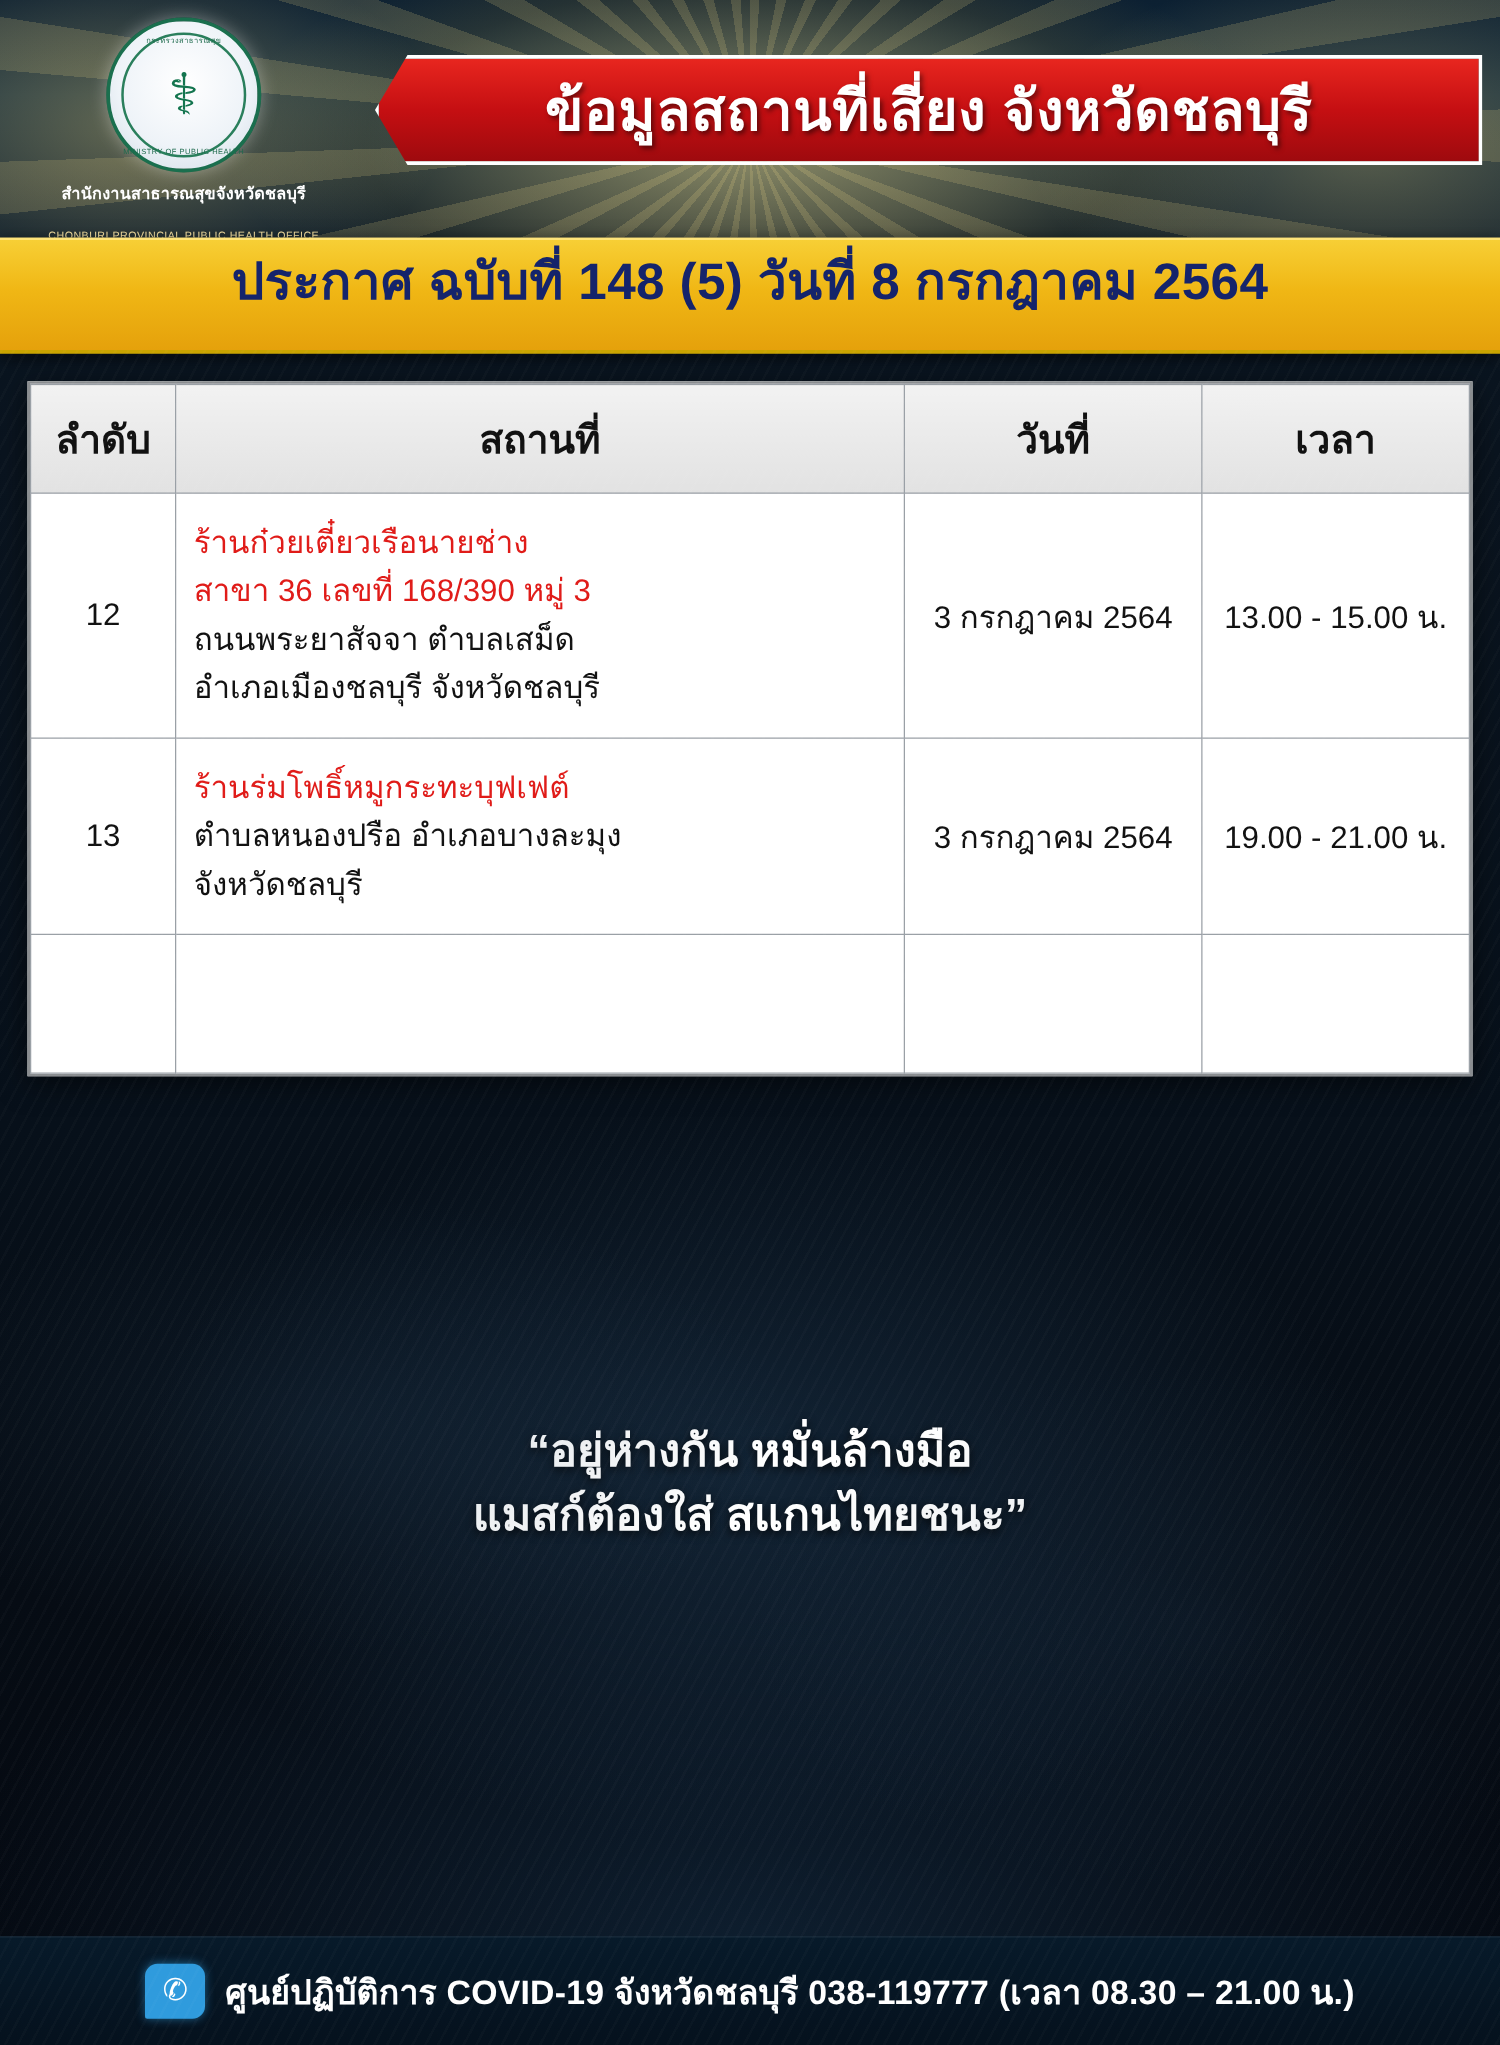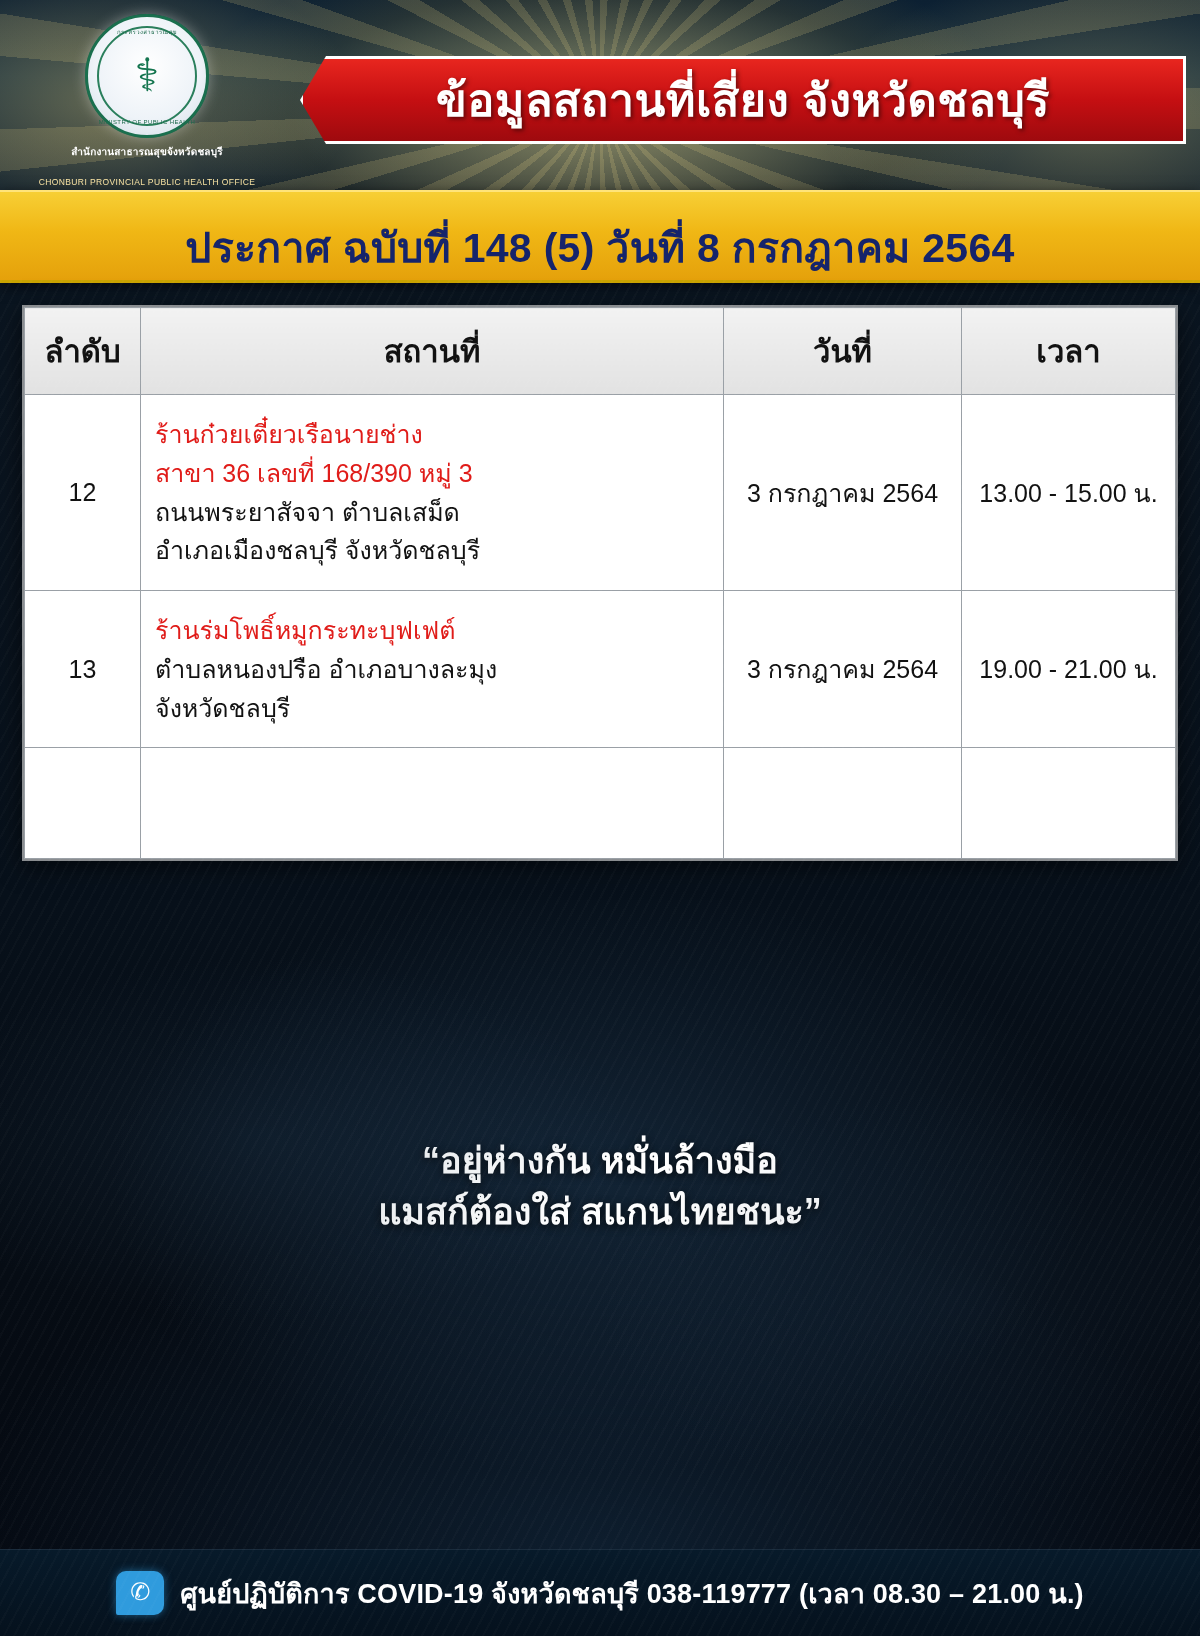--- a/index.html
+++ b/index.html
@@ -90,35 +90,35 @@
   .logo .emblem .ring-text-top,
   .logo .emblem .ring-text-bottom {
     position: absolute; left: 0; right: 0;
     font-size: 6px; letter-spacing: .4px;
     color: #1d6a4c;
   }
   .logo .emblem .ring-text-top { top: 10px; }
   .logo .emblem .ring-text-bottom { bottom: 10px; }
   .logo .name-th {
     margin-top: 6px;
-    font-size: 10px;
+    font-size: 13px;
     font-weight: bold;
     color: #ffffff;
     letter-spacing: .2px;
   }
   .logo .name-en {
     font-size: 8.5px;
     color: #ffe9a8;
     letter-spacing: .4px;
     margin-top: 18px;
   }
 
   .title-banner {
     position: absolute;
-    left: 300px; top: 56px;
+    left: 300px; top: 44px;
     width: 880px; height: 82px;
     background: linear-gradient(180deg, #e8261f 0%, #c50f12 50%, #9e0a0e 100%);
     border: 3px solid #ffffff;
     box-shadow: 0 4px 10px rgba(0,0,0,0.55);
     display: flex;
     align-items: center;
     justify-content: center;
     clip-path: polygon(26px 0, 100% 0, 100% 100%, 26px 100%, 0 50%);
   }
   .title-banner .title-text {
@@ -130,21 +130,21 @@
     white-space: nowrap;
   }
 
   .subtitle-bar {
     position: relative;
     height: 88px;
     background: linear-gradient(180deg, #f7cf35 0%, #f0b715 45%, #e5a10b 100%);
     border-top: 2px solid #ffe47a;
     border-bottom: 3px solid #caa400;
     display: flex;
-    align-items: flex-end;
+    align-items: flex-start;
     justify-content: center;
     box-shadow: 0 3px 12px rgba(0,0,0,0.6);
   }
   .subtitle-bar .sub-text {
     color: #15246b;
     font-size: 41px;
     font-weight: bold;
     white-space: nowrap;
     letter-spacing: .3px;
   }

